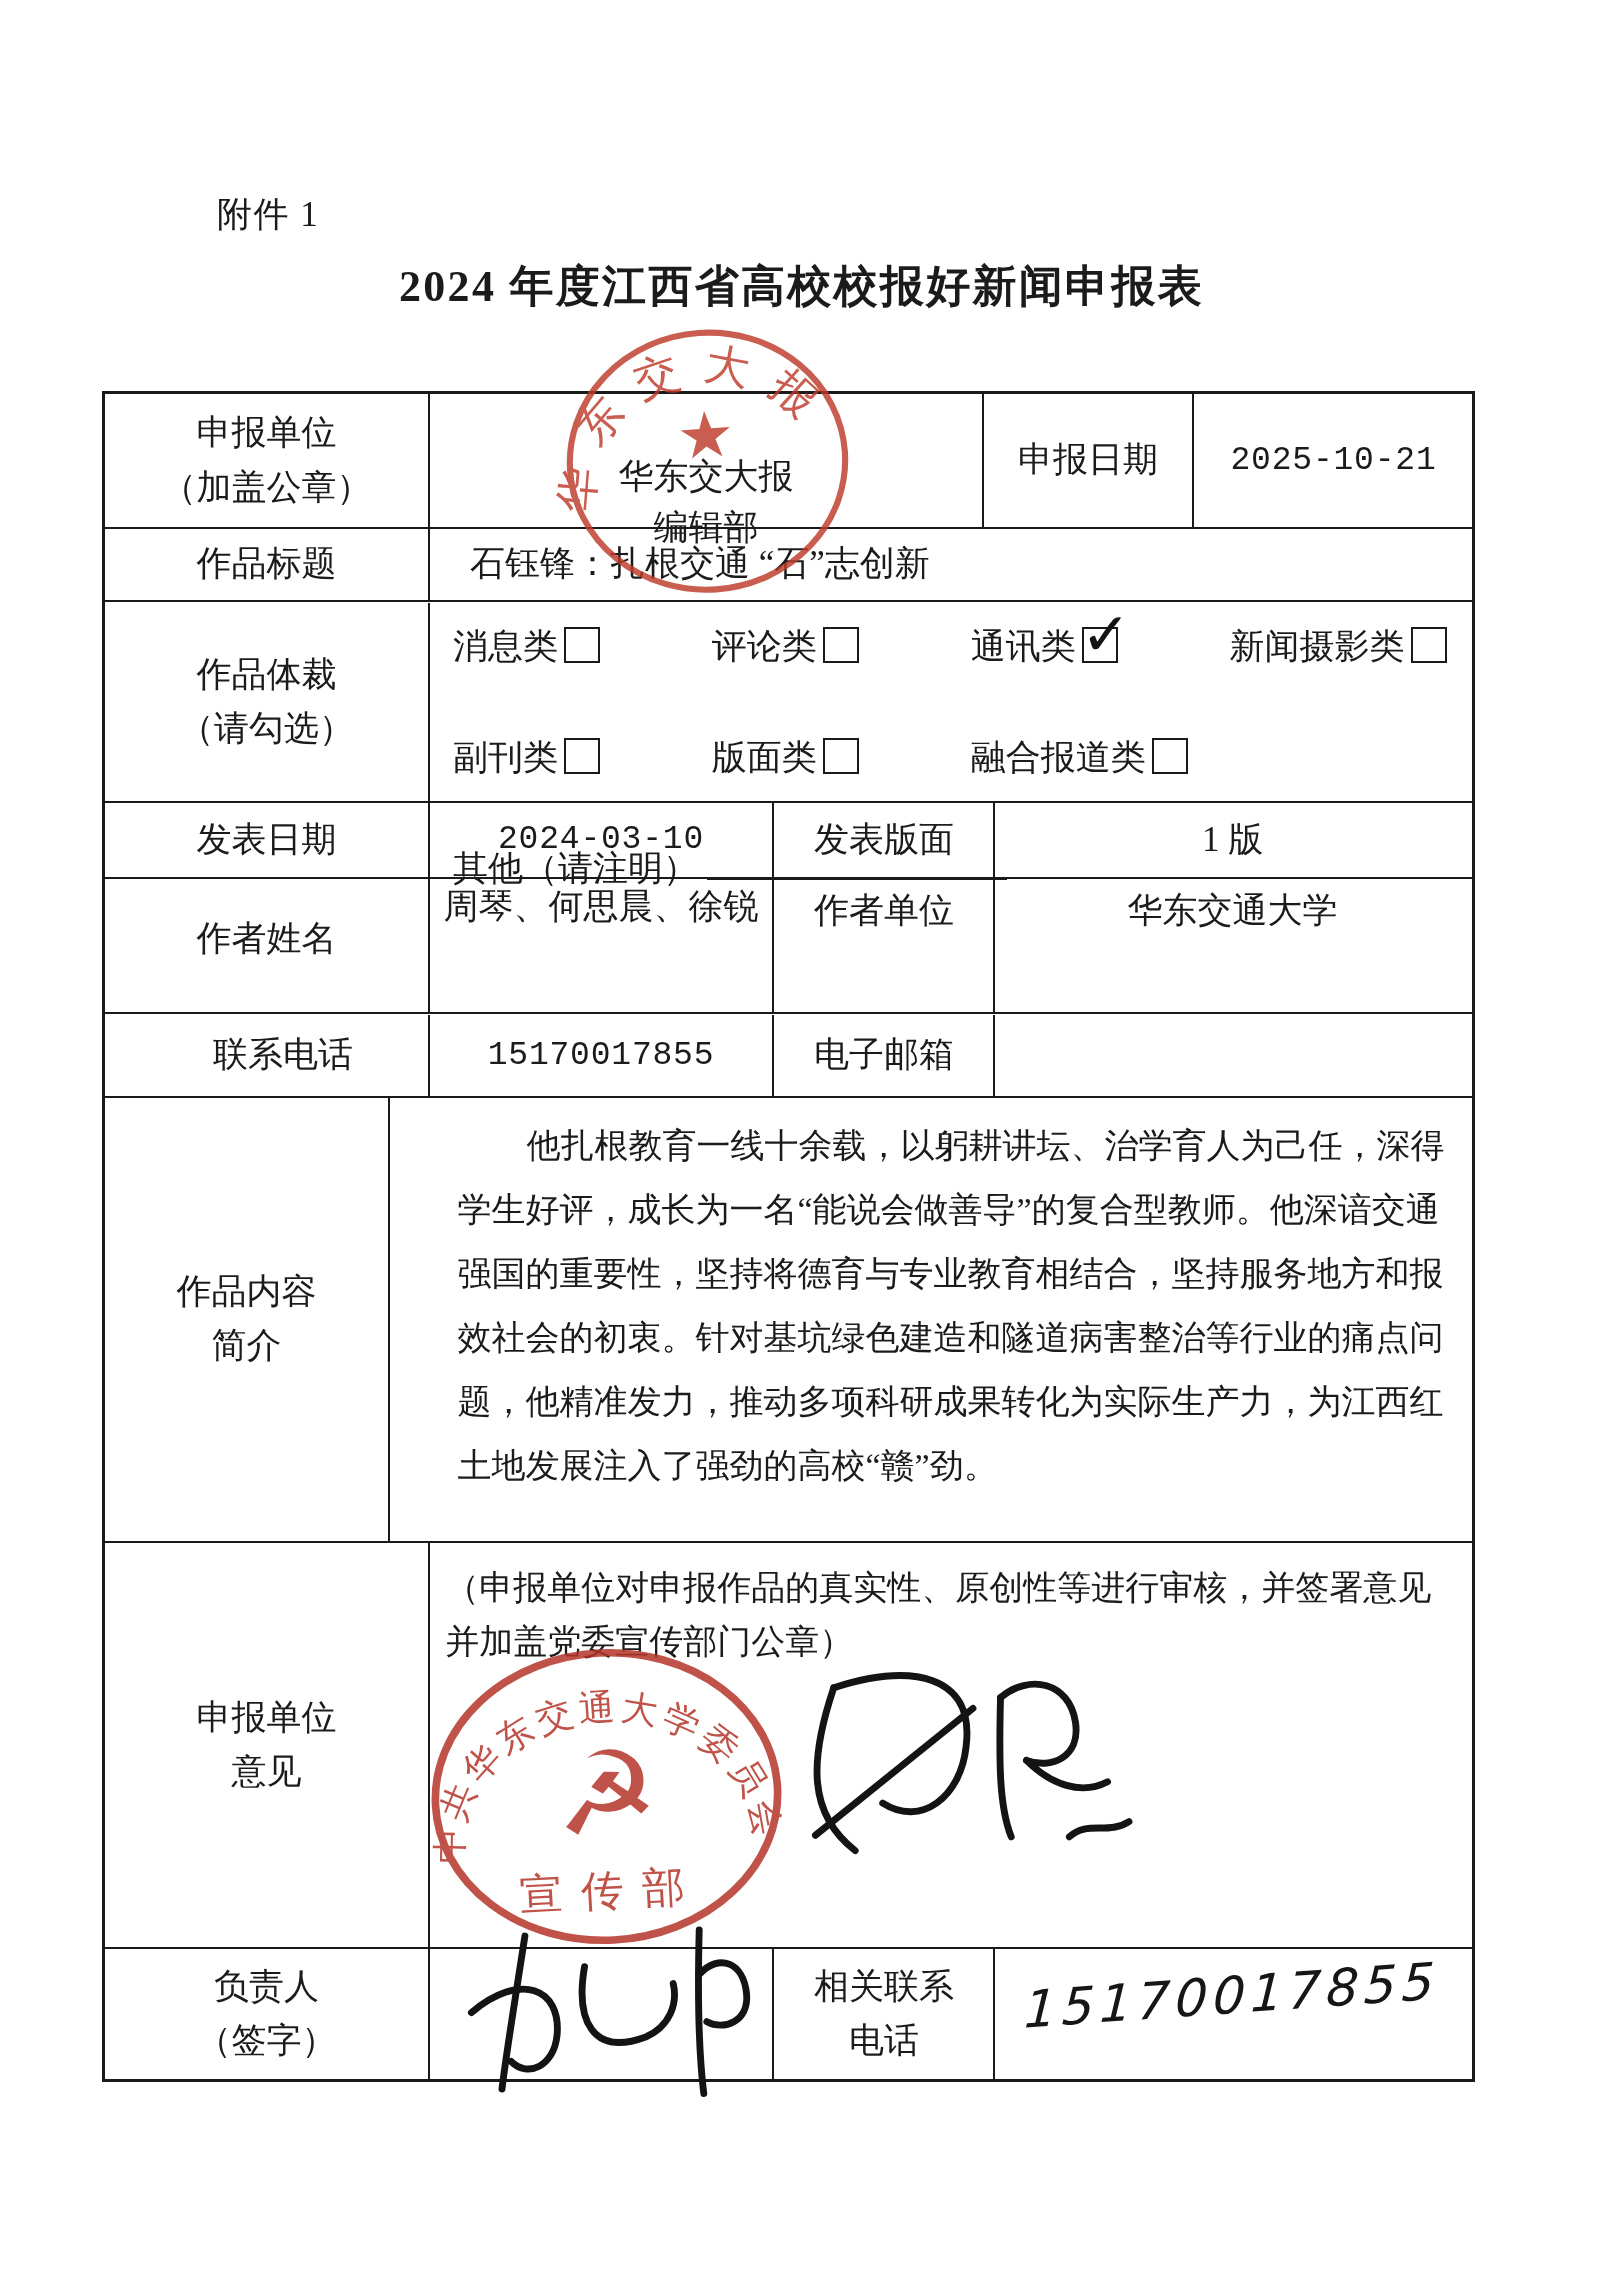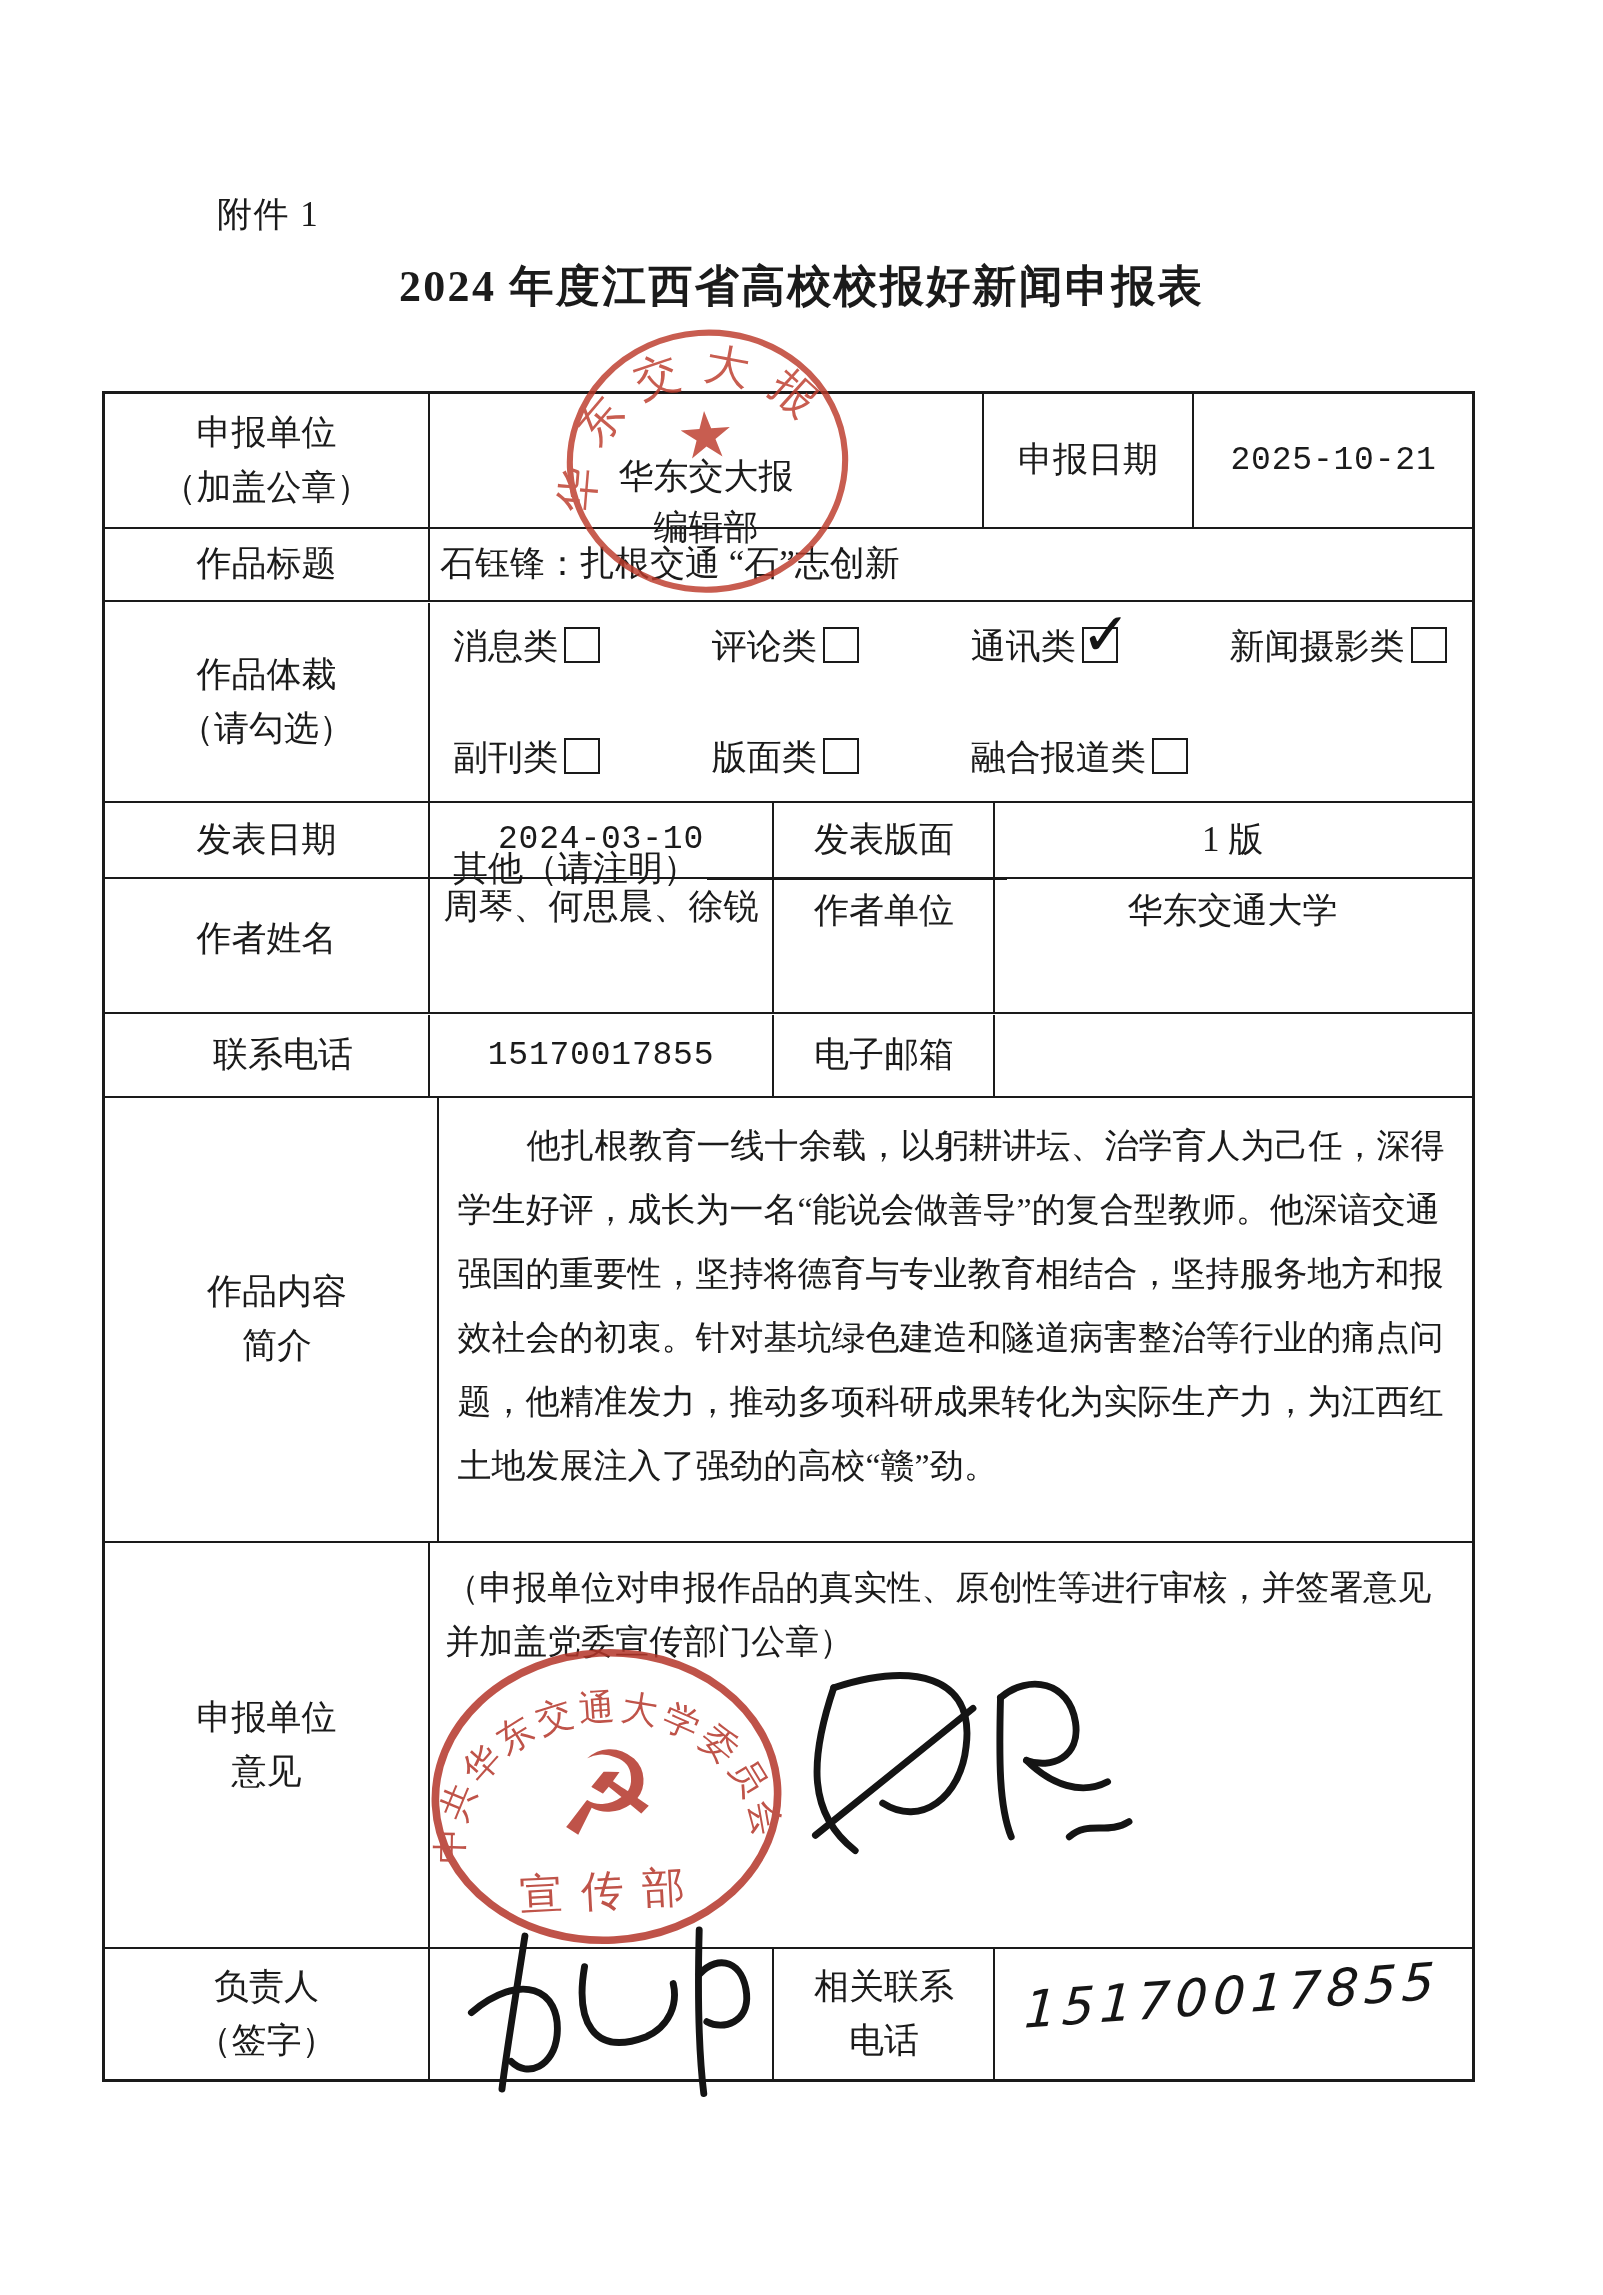--- a/index.html
+++ b/index.html
@@ -62,21 +62,21 @@
     <div class="cell br stampcell" style="left:325px;width:554px;">
       <span>华东交大报</span>
       <span>编辑部</span>
     </div>
     <div class="cell br" style="left:879px;width:210px;">申报日期</div>
     <div class="cell mono" style="left:1090px;width:277px;">2025-10-21</div>
   </div>
 
   <div class="row" style="top:135px;height:73px;">
     <div class="cell br" style="left:0;width:325px;">作品标题</div>
-    <div class="cell left" style="left:325px;width:843px;justify-content:center;padding-left:10px;">石钰锋：扎根交通 “石”志创新</div>
+    <div class="cell left" style="left:325px;width:843px;justify-content:center;padding-left:40px;">石钰锋：扎根交通 “石”志创新</div>
   </div>
 
   <div class="row" style="top:209px;height:200px;">
     <div class="cell br" style="left:0;width:325px;">
       <span>作品体裁</span>
       <span>（请勾选）</span>
     </div>
     <div class="cell left genre-body" style="left:325px;width:1041px;gap:48px;">
       <div class="genre-line">
         <span class="genre-item"><span>消息类</span><span class="box"></span></span>
@@ -109,21 +109,21 @@
     <div class="cell" style="left:889px;width:477px;justify-content:flex-start;padding-top:18.4px;">华东交通大学</div>
   </div>
 
   <div class="row" style="top:621px;height:83px;">
     <div class="cell br" style="left:0;width:325px;padding-left:33px;">联系电话</div>
     <div class="cell br mono" style="left:325px;width:344px;">15170017855</div>
     <div class="cell br" style="left:670px;width:220px;">电子邮箱</div>
   </div>
 
   <div class="row" style="top:703px;height:446px;">
-    <div class="cell br" style="left:12px;width:322px;">
+    <div class="cell br" style="left:0;width:285px;">
       <span>作品内容</span>
       <span>简介</span>
     </div>
     <div class="cell left intro-body" style="left:325px;width:1041px;">他扎根教育一线十余载，以躬耕讲坛、治学育人为己任，深得学生好评，成长为一名“能说会做善导”的复合型教师。他深谙交通强国的重要性，坚持将德育与专业教育相结合，坚持服务地方和报效社会的初衷。针对基坑绿色建造和隧道病害整治等行业的痛点问题，他精准发力，推动多项科研成果转化为实际生产力，为江西红土地发展注入了强劲的高校“赣”劲。</div>
   </div>
 
   <div class="row" style="top:1149px;height:406px;">
     <div class="cell br" style="left:0;width:325px;">
       <span>申报单位</span>
       <span>意见</span>

